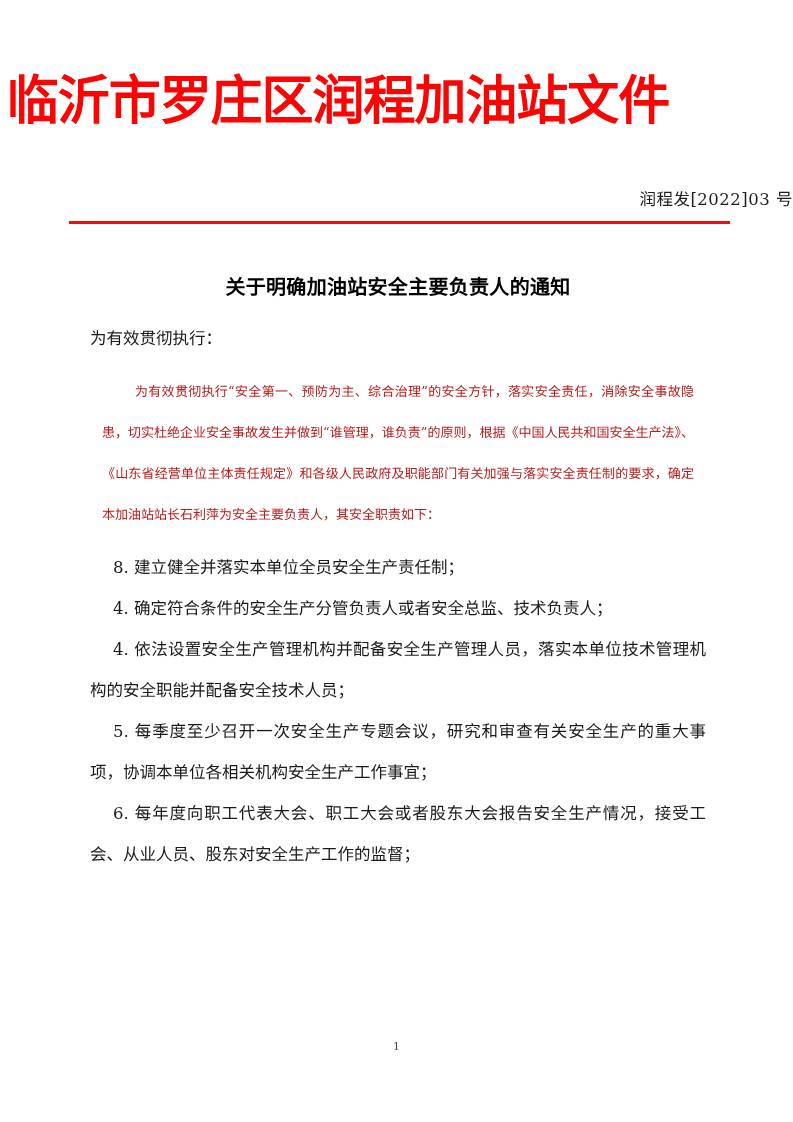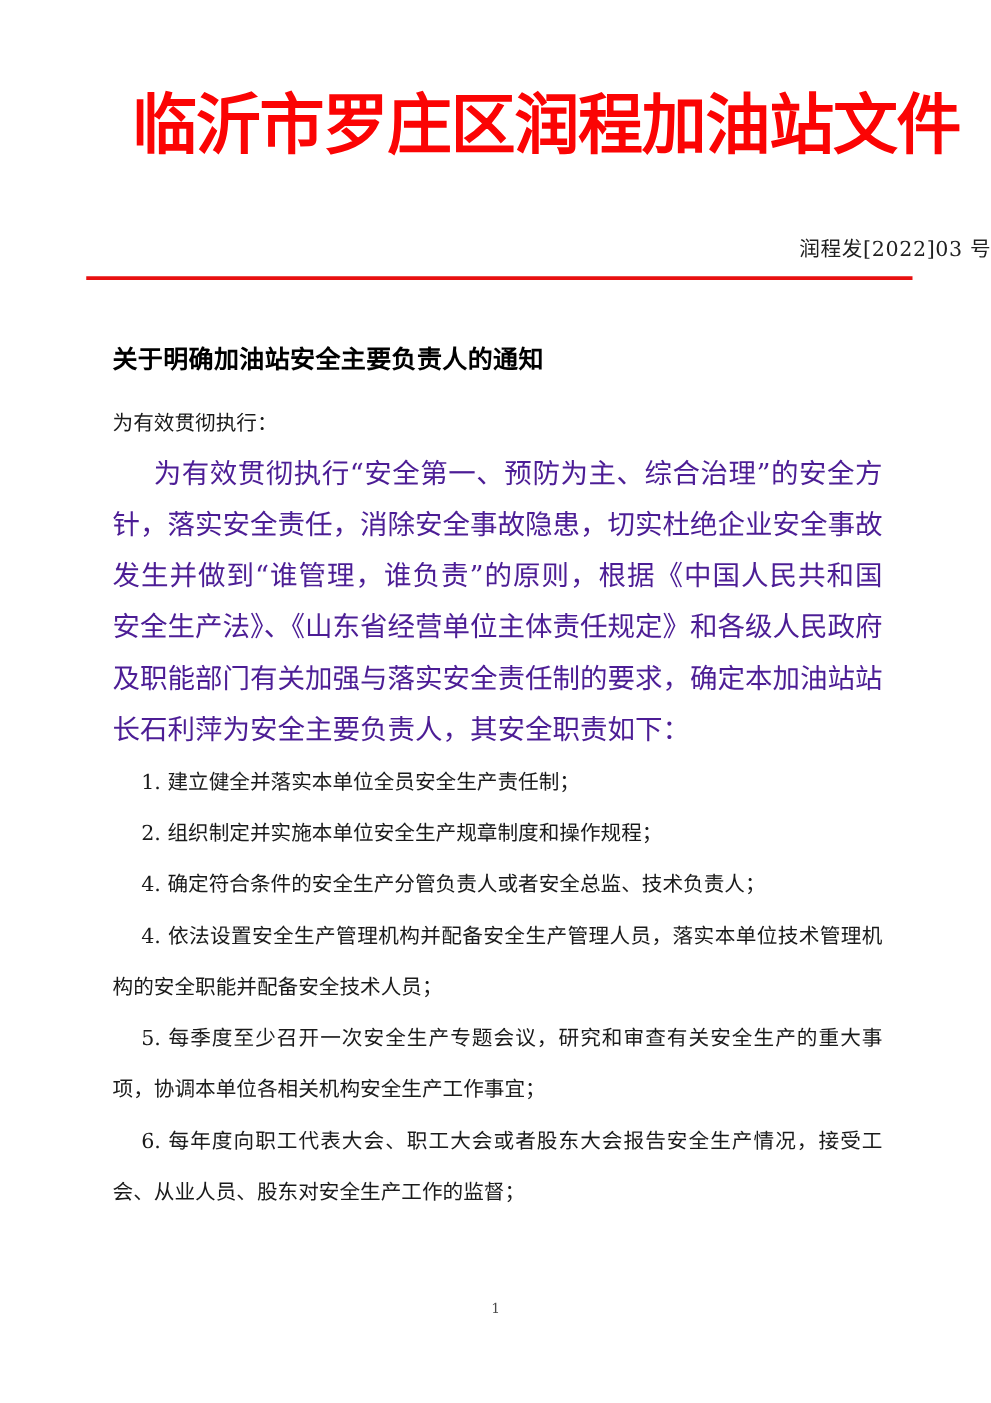--- a/index.html
+++ b/index.html
@@ -20,21 +20,21 @@
     overflow: hidden;
     box-sizing: border-box;
   }
 
   
   .masthead {
     position: absolute;
     left: 0;
     top: 72px;
     width: 775px;
-    text-align: right;
+    text-align: left;
   }
   .masthead-title {
     display: inline-block;
     font-family: "DejaVu Sans", "Liberation Sans", sans-serif;
     font-weight: 700;
     font-size: 53px;
     line-height: 1.1;
     letter-spacing: -1px;
     color: #fb0404;
     white-space: nowrap;
@@ -69,39 +69,39 @@
     position: absolute;
     left: 90px;
     top: 272px;
     width: 616px;
   }
   .doc-heading {
     font-family: "DejaVu Sans", "Liberation Sans", sans-serif;
     font-weight: 700;
     font-size: 20px;
     line-height: 30px;
-    text-align: left;
+    text-align: center;
     color: #000000;
     margin: 0 0 16px 0;
     letter-spacing: 0.3px;
   }
   .salutation {
     font-size: 16.5px;
     line-height: 41px;
     margin: 0;
     color: #1a1a1a;
   }
   .para {
-    font-size: 22px;
+    font-size: 13px;
     line-height: 41px;
-    margin: 0;
+    margin: 12px;
     text-align: justify;
     text-justify: inter-ideograph;
     text-indent: 33px;
-    color: #4c1d95;
+    color: #b91c1c;
   }
   .list {
     list-style: none;
     margin: 0;
     padding: 0;
   }
   .list-item {
     font-size: 16.5px;
     line-height: 41px;
     margin: 0;
@@ -137,22 +137,21 @@
 
   <div class="body-block">
 
     <h1 class="doc-heading">关于明确加油站安全主要负责人的通知</h1>
 
     <p class="salutation">为有效贯彻执行：</p>
 
     <p class="para">为有效贯彻执行“安全第一、预防为主、综合治理”的安全方针，落实安全责任，消除安全事故隐患，切实杜绝企业安全事故发生并做到“谁管理，谁负责”的原则，根据《中国人民共和国安全生产法》、《山东省经营单位主体责任规定》和各级人民政府及职能部门有关加强与落实安全责任制的要求，确定本加油站站长石利萍为安全主要负责人，其安全职责如下：</p>
 
     <ul class="list">
-      <li class="list-item">1. 建立健全并落实本单位全员安全生产责任制；</li>
-      <li class="list-item">2. 组织制定并实施本单位安全生产规章制度和操作规程；</li>
+      <li class="list-item">8. 建立健全并落实本单位全员安全生产责任制；</li>
       <li class="list-item">4. 确定符合条件的安全生产分管负责人或者安全总监、技术负责人；</li>
       <li class="list-item">4. 依法设置安全生产管理机构并配备安全生产管理人员，落实本单位技术管理机构的安全职能并配备安全技术人员；</li>
       <li class="list-item">5. 每季度至少召开一次安全生产专题会议，研究和审查有关安全生产的重大事项，协调本单位各相关机构安全生产工作事宜；</li>
       <li class="list-item">6. 每年度向职工代表大会、职工大会或者股东大会报告安全生产情况，接受工会、从业人员、股东对安全生产工作的监督；</li>
     </ul>
 
   </div>
 
   <div class="page-footer">1</div>
 

